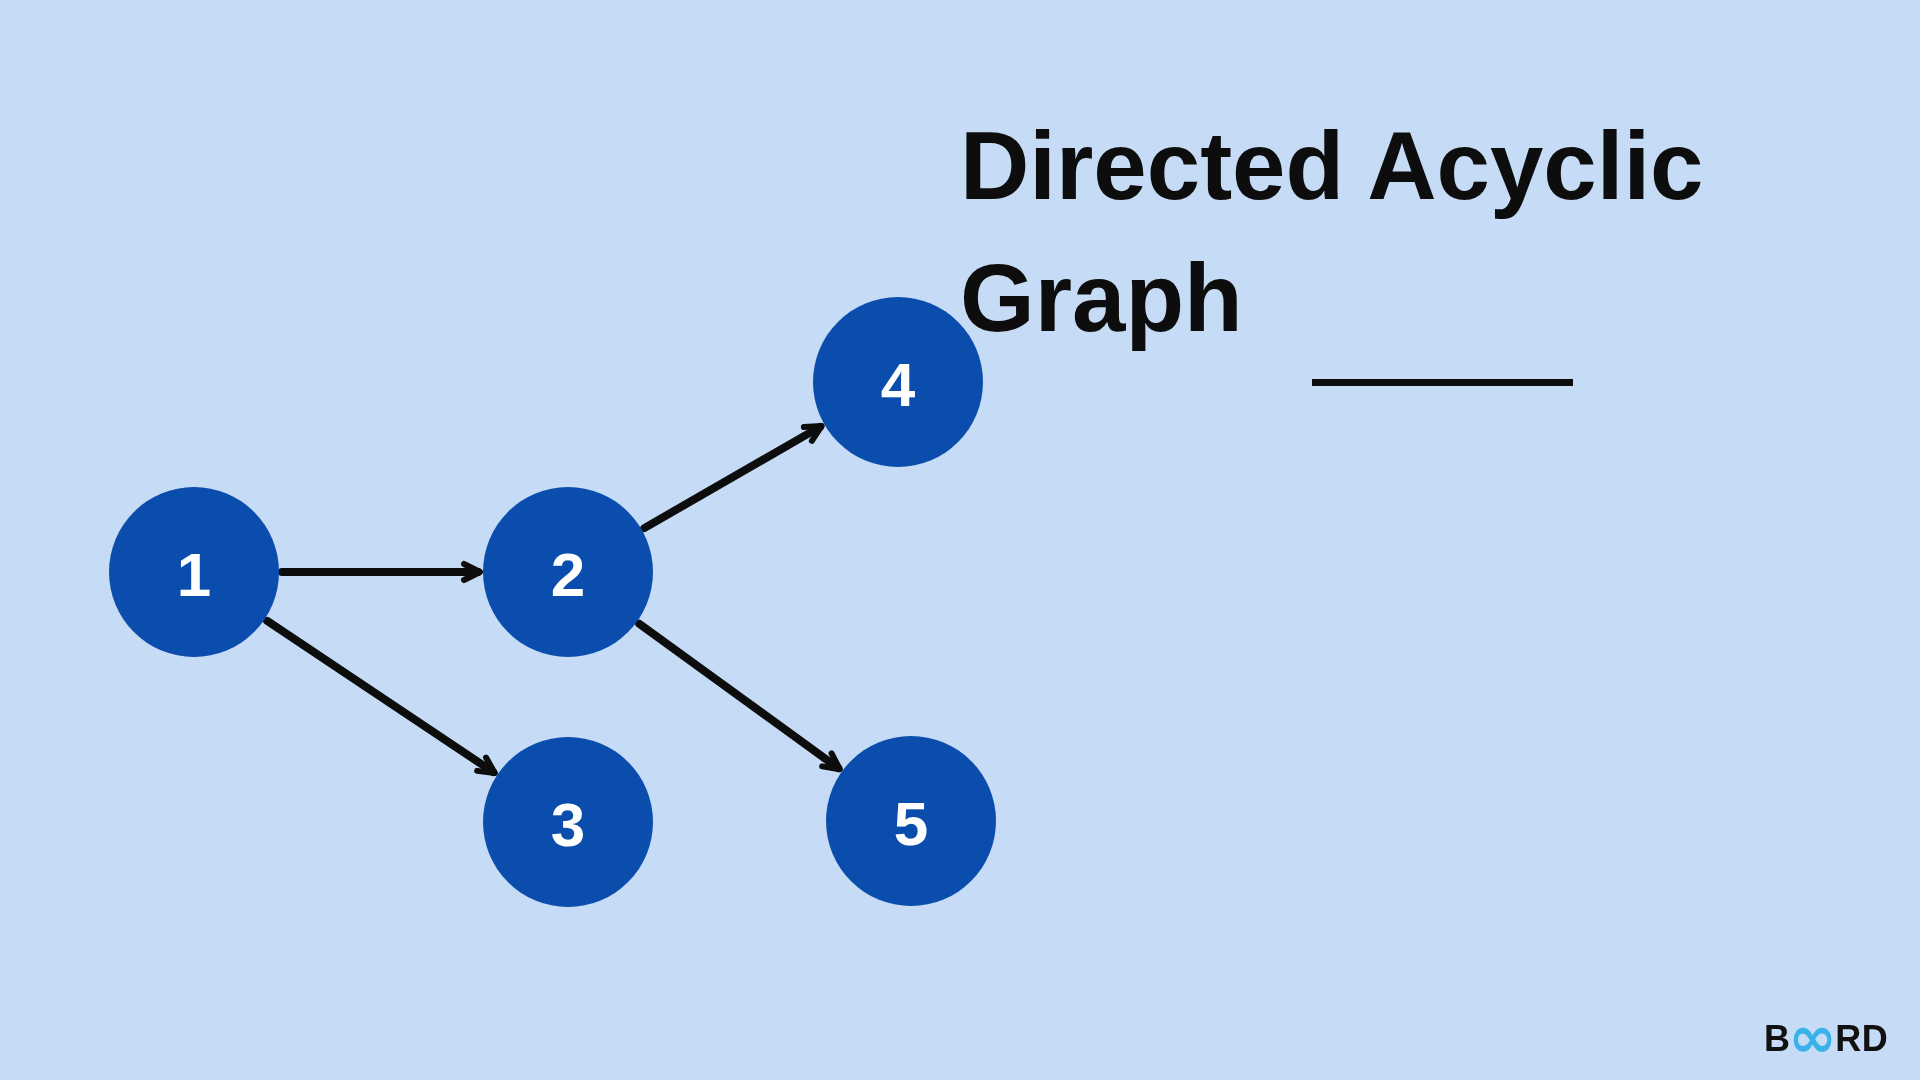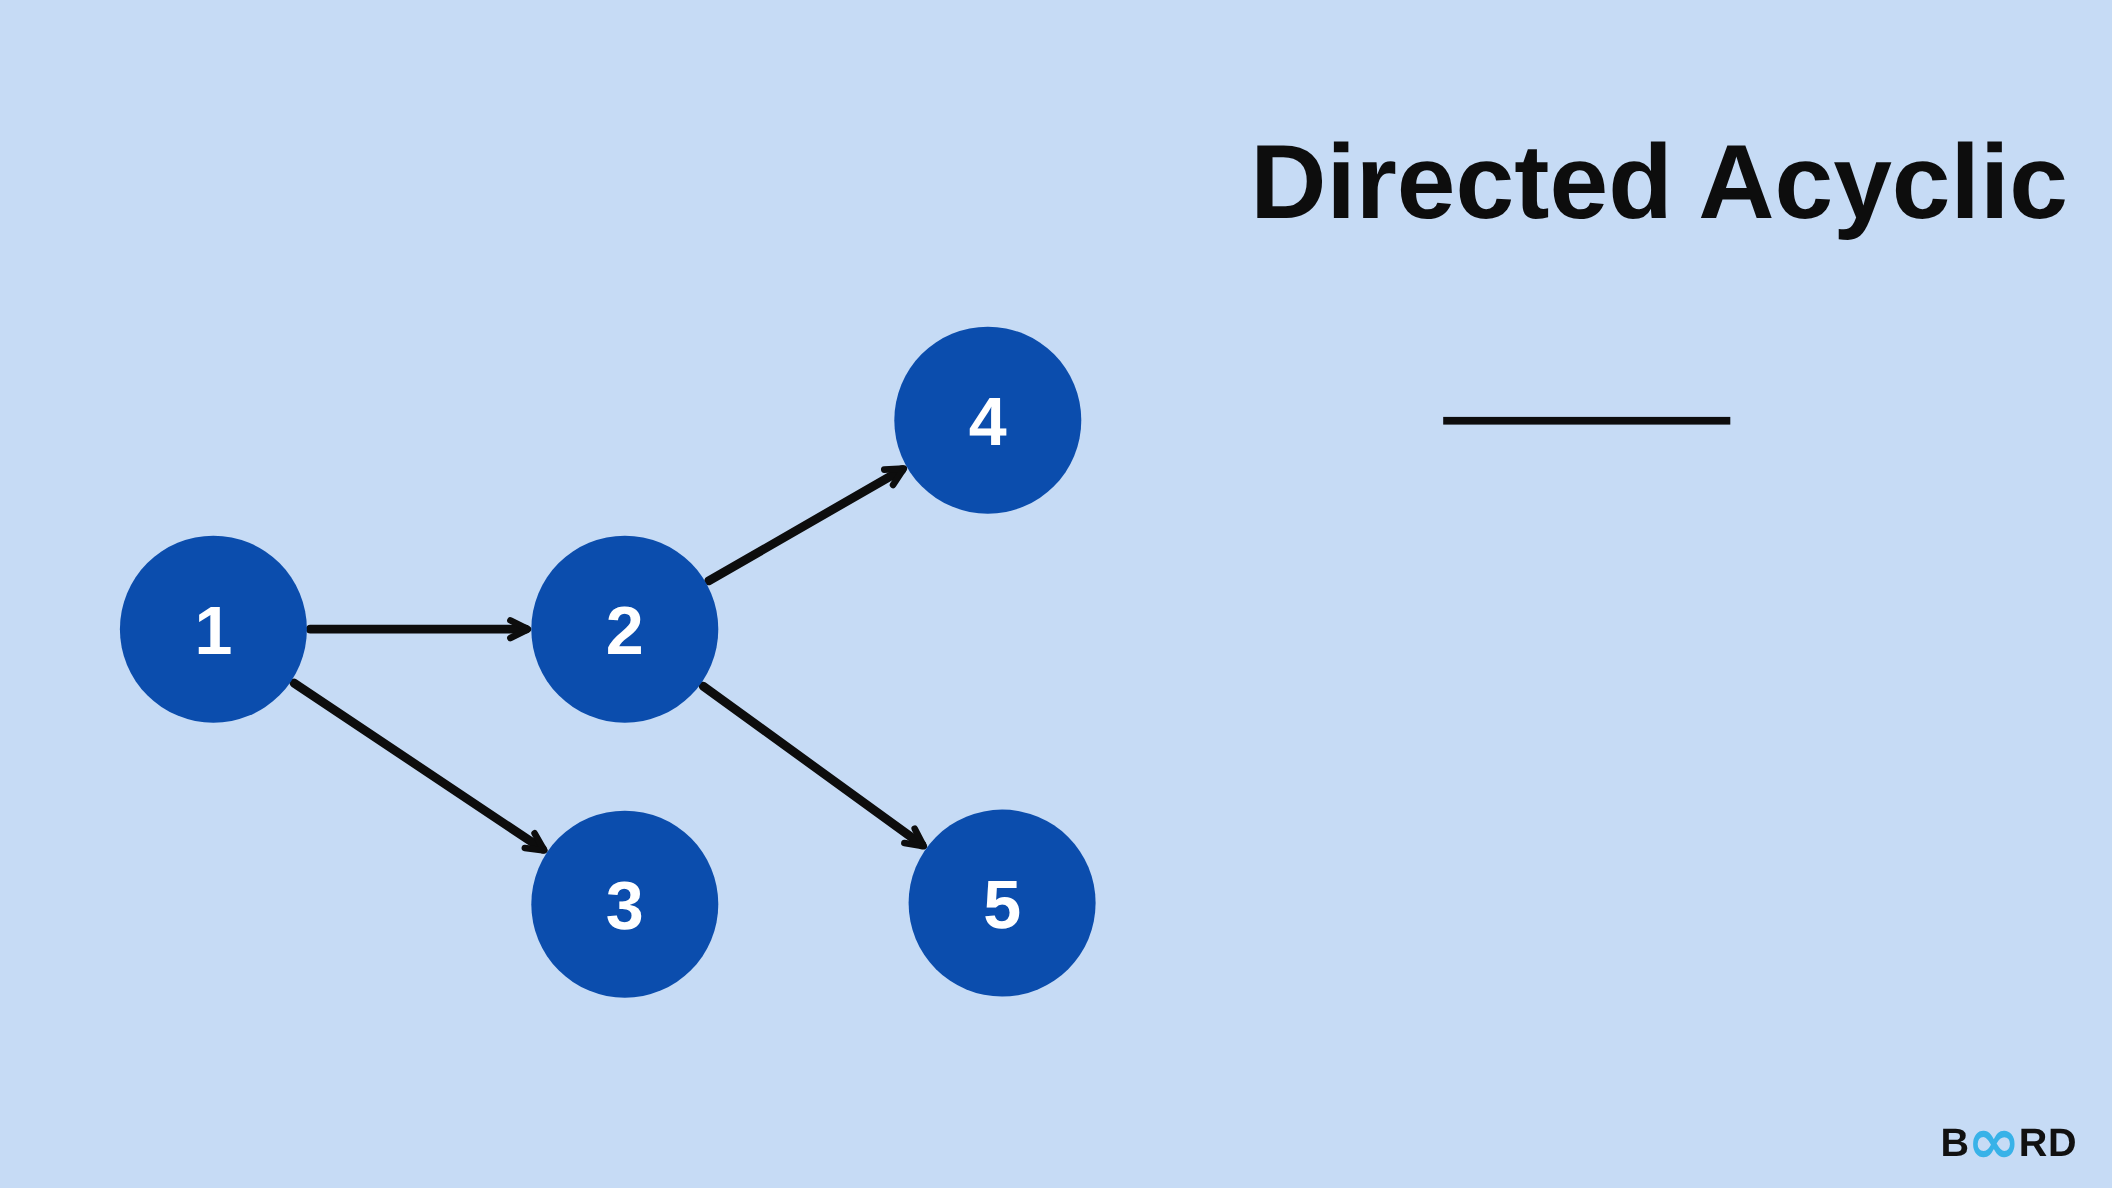--- a/index.html
+++ b/index.html
@@ -39,21 +39,21 @@
     font-size: 62px;
     font-weight: 700;
     text-anchor: middle;
     dominant-baseline: central;
   }
   .title-block {
     position: absolute;
     left: 960px;
     top: 100px;
     width: 920px;
-    text-align: right;
+    text-align: left;
     color: var(--title, #0d0d0d);
     font-size: 96px;
     line-height: 132px;
     font-weight: 700;
     letter-spacing: 0px;
   }
   .title-line {
     display: block;
     white-space: nowrap;
   }
@@ -125,20 +125,21 @@
         </g>
         <g>
           <circle cx="911" cy="821" r="85" class="node-circle"></circle>
           <text x="911" y="823" class="node-label">5</text>
         </g>
       </g>
   </svg>
 
   <div class="title-block">
     <span class="title-line">Directed Acyclic</span>
+    <span class="title-line">Graph</span>
   </div>
 
   <div class="title-underline"></div>
 
   <div class="logo">
     <span>B</span>
     <span class="infinity">∞</span>
     <span>RD</span>
   </div>
 

